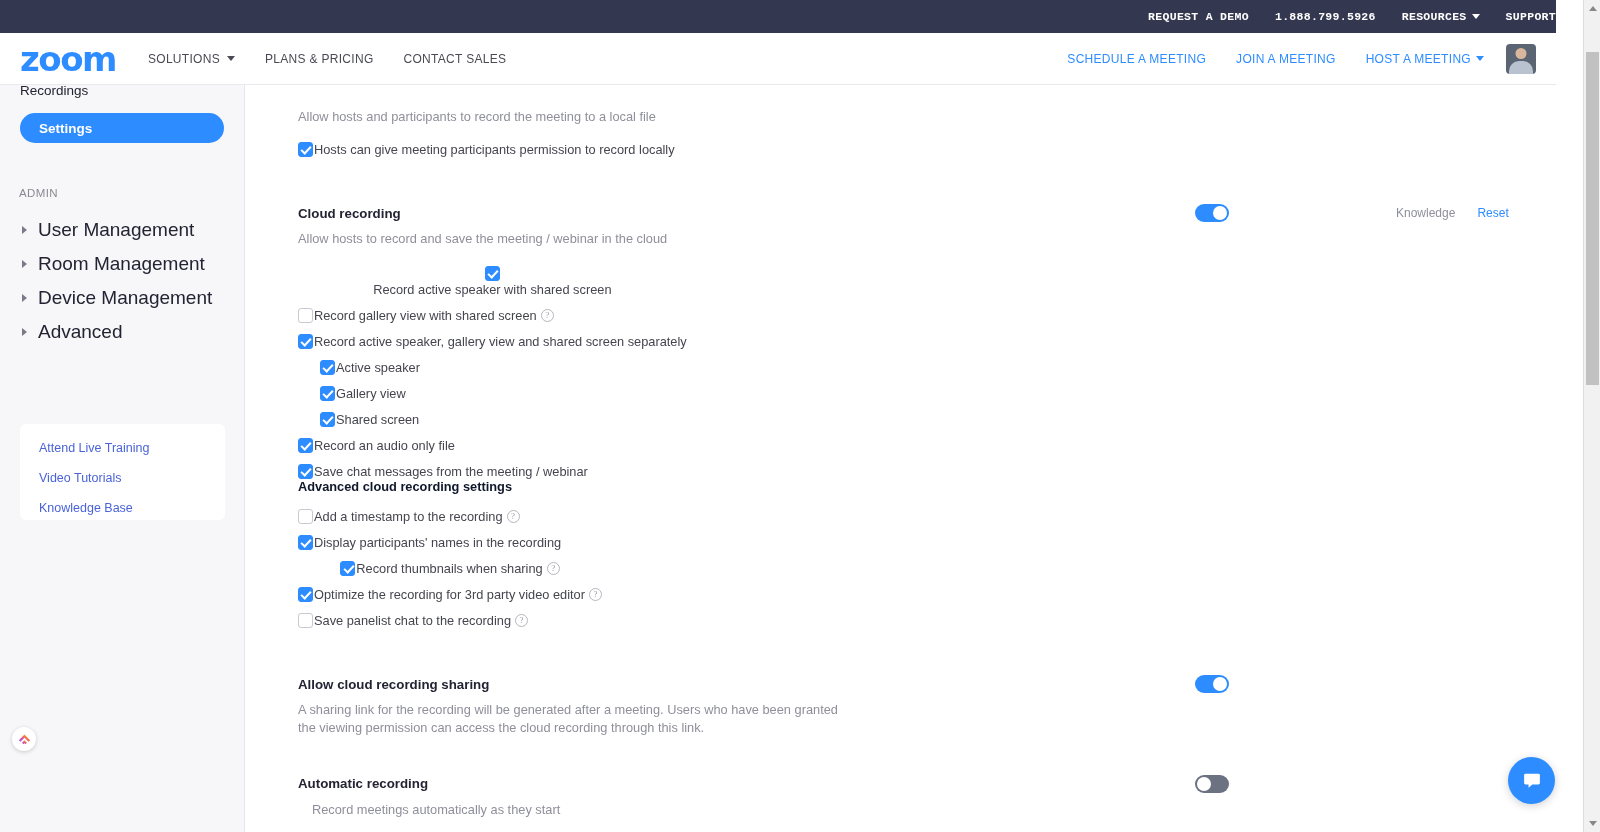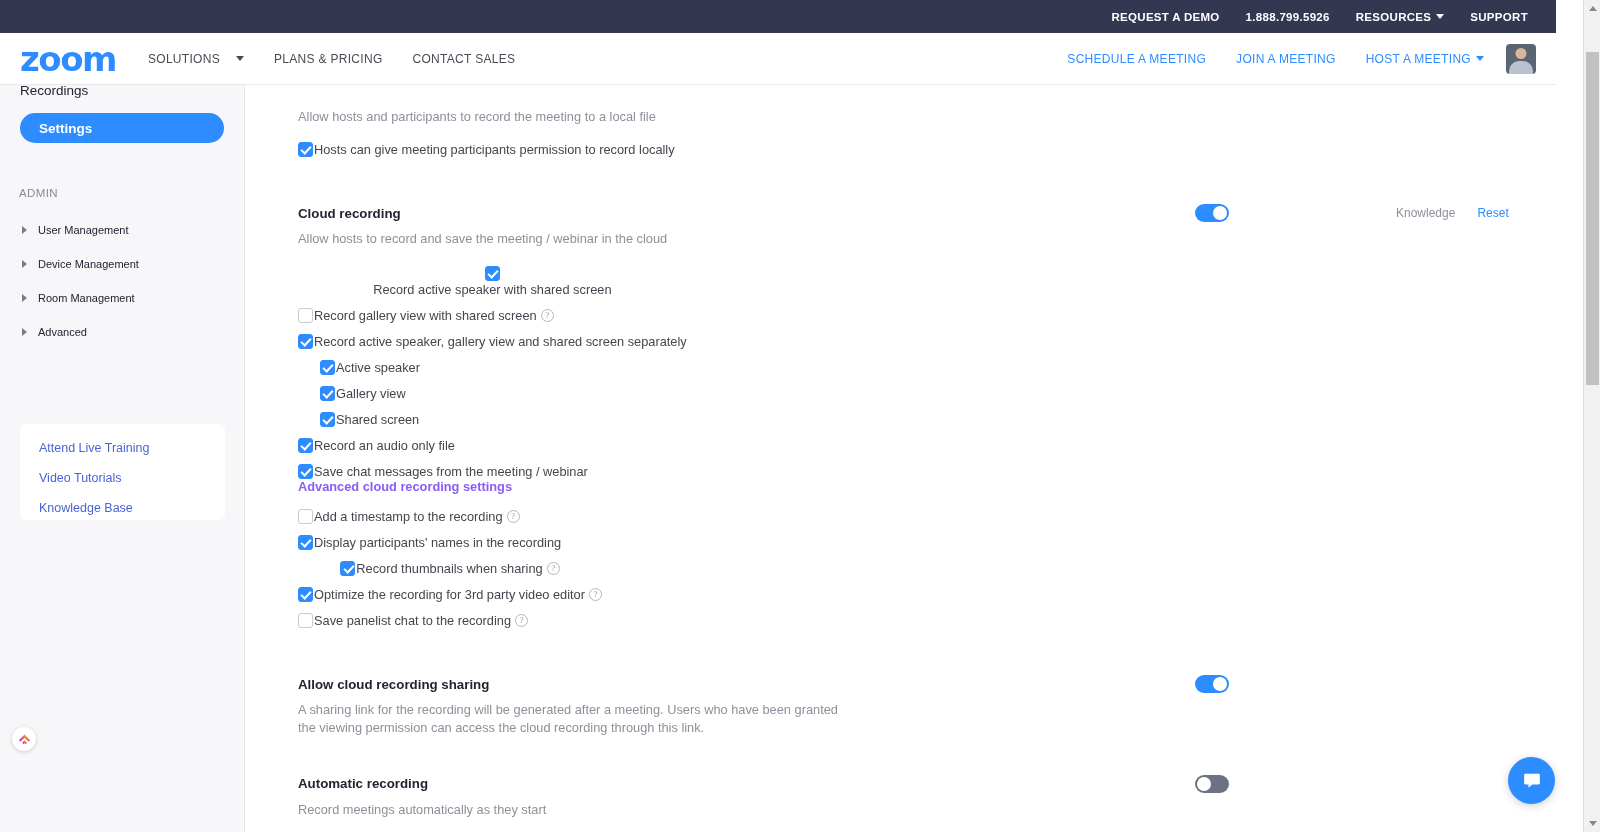--- a/index.html
+++ b/index.html
@@ -9,21 +9,21 @@
     background: #ffffff;
     overflow: hidden;
   }
 
   
   .utility-bar {
     position: absolute; top: 0; left: 0;
     width: 1556px; height: 33px;
     background: #343750;
     display: flex; align-items: center; justify-content: flex-end;
-    padding-right: 28px;
+    font-family: Liberation Mono, monospace;
   }
   .utility-link {
     color: #ffffff;
     font-size: 11.5px;
     font-weight: bold;
     letter-spacing: .3px;
     margin-left: 26px;
     text-decoration: none;
     white-space: nowrap;
     display: flex; align-items: center; gap: 5px;
@@ -53,21 +53,21 @@
     line-height: 1;
     font-family: "DejaVu Sans", sans-serif;
   }
   .primary-nav { display: flex; align-items: center; margin-left: 32px; }
   .primary-nav-link {
     color: #4a4a55;
     font-size: 12px;
     letter-spacing: .3px;
     margin-right: 30px;
     text-decoration: none;
-    display: flex; align-items: center; gap: 16px;
+    display: flex; align-items: center; gap: 7px;
     white-space: nowrap;
   }
   .header-right {
     margin-left: auto;
     display: flex; align-items: center;
     padding-right: 20px;
   }
   .header-right-link {
     color: #2D8CFF;
     font-size: 12px;
@@ -131,21 +131,21 @@
     margin: 44px 0 0 19px;
     font-size: 11.5px;
     color: #8a8a95;
     letter-spacing: .4px;
   }
   .side-nav { margin-top: 14px; }
   .side-nav-item {
     display: flex; align-items: center;
     height: 34px;
     padding-left: 22px;
-    font-size: 11px;
+    font-size: 19px;
     color: #232333;
   }
   .chev-right {
     width: 0; height: 0;
     border-top: 4px solid transparent;
     border-bottom: 4px solid transparent;
     border-left: 5px solid #7a7a88;
     margin-right: 11px;
     flex-shrink: 0;
   }
@@ -189,21 +189,21 @@
     padding-top: 0px;
   }
   .section-title {
     font-size: 13.3px;
     font-weight: bold;
     color: #232333;
   }
   .sub-title {
     font-size: 12.8px;
     font-weight: bold;
-    color: #8b5cf6;
+    color: #0f172a;
   }
 
   
   .cb-row {
     display: flex; align-items: center;
     gap: 1px;
     margin-bottom: 10px;
   }
   .cb-row.indent { padding-left: 22px; }
   .cb {
@@ -382,25 +382,25 @@
 
   <div class="side-section-label">ADMIN</div>
 
   <div class="side-nav">
     <div class="side-nav-item">
       <span class="chev-right"></span>
       <span>User Management</span>
     </div>
     <div class="side-nav-item">
       <span class="chev-right"></span>
-      <span>Device Management</span>
+      <span>Room Management</span>
     </div>
     <div class="side-nav-item">
       <span class="chev-right"></span>
-      <span>Room Management</span>
+      <span>Device Management</span>
     </div>
     <div class="side-nav-item">
       <span class="chev-right"></span>
       <span>Advanced</span>
     </div>
   </div>
 
   <div class="help-card">
     <a href="#">Attend Live Training</a>
     <a href="#">Video Tutorials</a>
@@ -517,21 +517,21 @@
     </div>
 
     <div class="sub-desc" style="position:absolute; top:590px; left:53px; width:560px;">A sharing link for the recording will be generated after a meeting. Users who have been granted the viewing permission can access the cloud recording through this link.</div>
 
     <div class="section-title" style="position:absolute; top:665px; left:53px;">Automatic recording</div>
 
     <div class="toggle off" style="position:absolute; top:664px; left:950px;">
       <span class="knob"></span>
     </div>
 
-    <div class="sub-desc" style="position:absolute; top:690px; left:53px;">Record meetings automatically as they start</div>
+    <div class="sub-desc" style="position:absolute; top:690px; left:67px;">Record meetings automatically as they start</div>
 
   </div>
 </main>
 
 <div class="chat-fab">
   <svg width="22" height="22" viewBox="0 0 24 24">
     <path d="M5 4h14a1.6 1.6 0 0 1 1.6 1.6v8.6A1.6 1.6 0 0 1 19 15.8h-6.6L8.2 19.4v-3.6H5A1.6 1.6 0 0 1 3.4 14.2V5.6A1.6 1.6 0 0 1 5 4z" fill="#ffffff"></path>
   </svg>
 </div>
 

